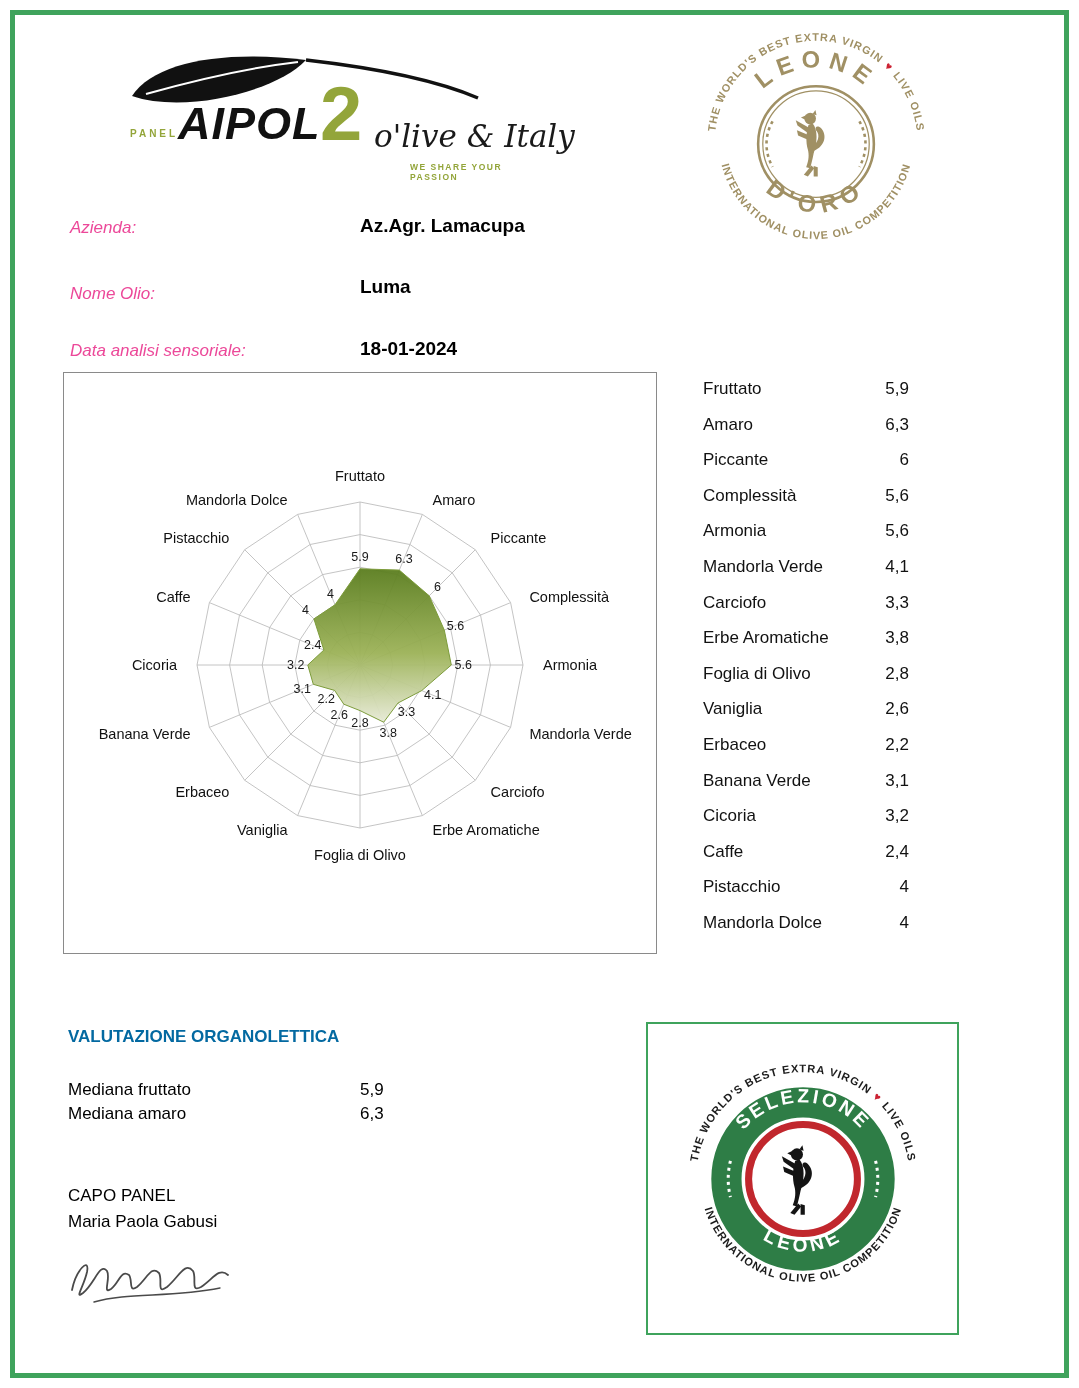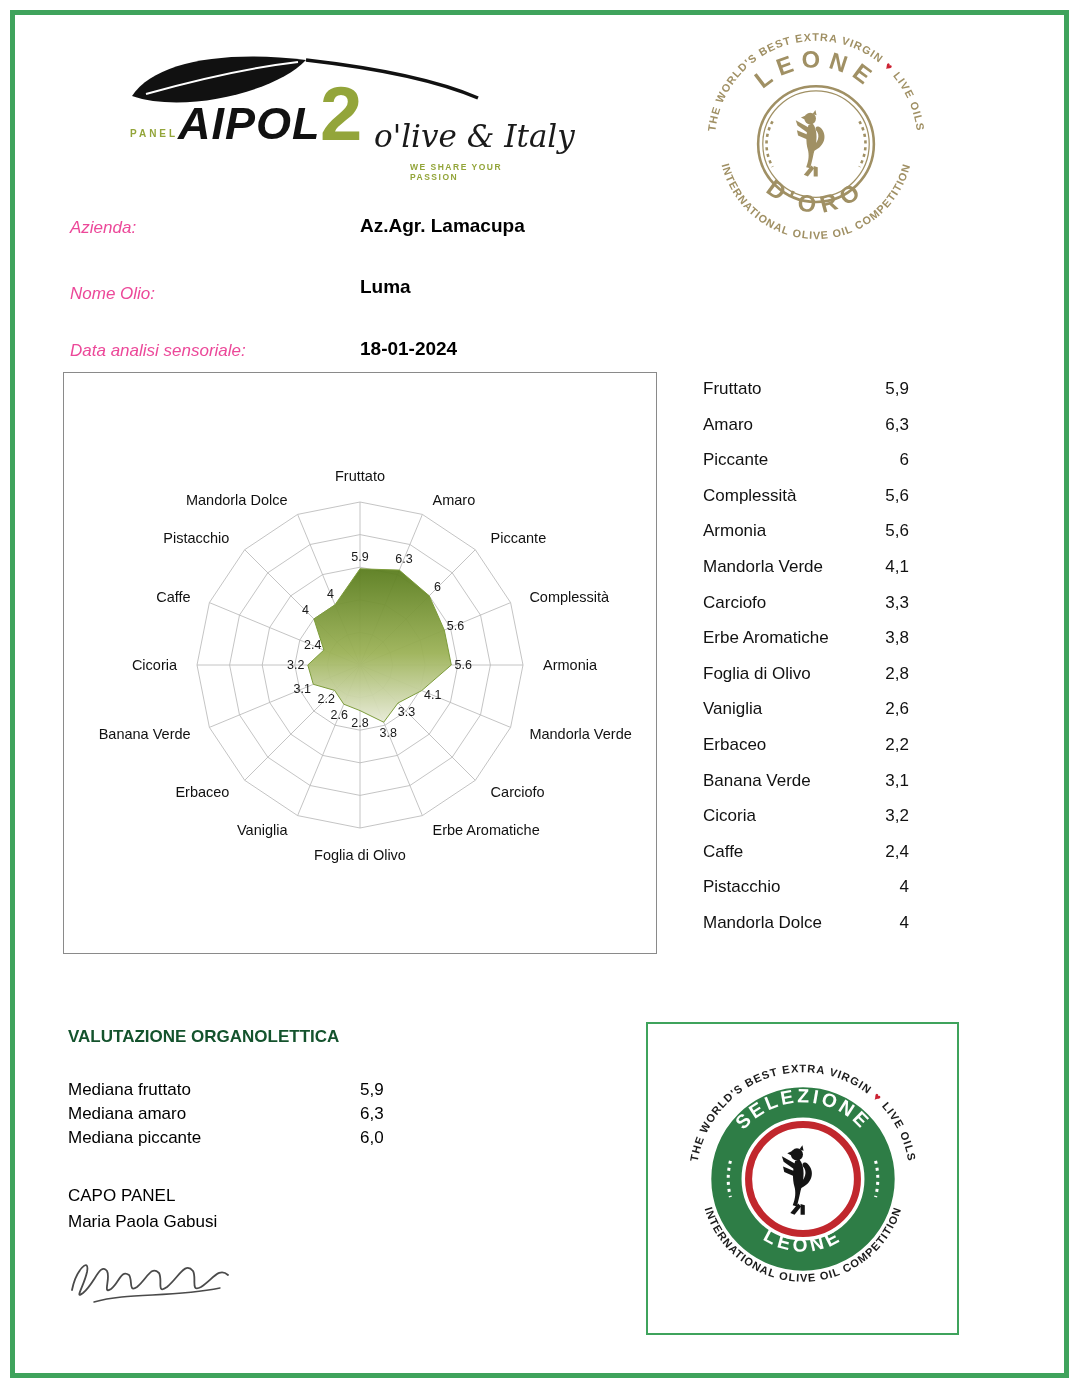--- a/index.html
+++ b/index.html
@@ -22,21 +22,21 @@
         color:#93a53a;letter-spacing:1.5px;}
   
   .f-label{font-style:italic;font-size:17px;color:#ec4899;}
   .f-value{font-weight:bold;font-size:19px;color:#000;}
   
   #chart-box{left:63px;top:372px;width:592px;height:580px;border:1px solid #8a8a8a;background:#fff;}
   
   #values-list{left:703px;top:379px;width:206px;}
   .vrow{display:flex;justify-content:space-between;height:35.6px;font-size:17px;color:#111;}
   
-  .section-title{font-weight:bold;font-size:17px;color:#14532d;}
+  .section-title{font-weight:bold;font-size:17px;color:#0369a1;}
   #mediana-list{left:68px;top:1080px;width:360px;}
   .mrow{display:grid;grid-template-columns:292px auto;height:24px;font-size:17px;color:#000;}
   .capo{font-size:17px;color:#000;}
   
   #selezione-box{left:646px;top:1022px;width:309px;height:309px;border:2px solid #3fa35c;
         display:flex;align-items:center;justify-content:center;}
   svg text{font-family:"Liberation Sans",sans-serif;}
 </style>
 </head>
 <body>
@@ -242,24 +242,20 @@
   <span class="abs section-title" style="left:68px;top:1027px">VALUTAZIONE ORGANOLETTICA</span>
   <div class="abs" id="mediana-list">
       <div class="mrow">
         <span>Mediana fruttato</span>
         <span>5,9</span>
       </div>
       <div class="mrow">
         <span>Mediana amaro</span>
         <span>6,3</span>
       </div>
-      <div class="mrow">
-        <span>Mediana piccante</span>
-        <span>6,0</span>
-      </div>
     </div>
   <span class="abs capo" style="left:68px;top:1186px">CAPO PANEL</span>
   <span class="abs capo" style="left:68px;top:1212px">Maria Paola Gabusi</span>
 
   <svg class="abs" style="left:66px;top:1242px" width="190" height="72" viewBox="0 0 190 72">
     <path d="M6,48 C10,28 24,14 21,30 C18,44 8,58 17,51 C29,41 34,20 41,29 C45,36 36,53 45,47 C53,41 55,27 63,33 C67,38 62,51 71,45 C81,37 85,23 93,31 C97,38 90,53 101,45 C113,35 119,19 127,29 C131,36 124,51 135,45 C147,37 153,25 162,33" stroke="#4a4a4a" stroke-width="1.8" fill="none" stroke-linecap="round"></path>
     <path d="M28,60 C62,50 104,56 154,46" stroke="#4a4a4a" stroke-width="1.4" fill="none" stroke-linecap="round"></path>
   </svg>
 
   <div class="abs" id="selezione-box">

